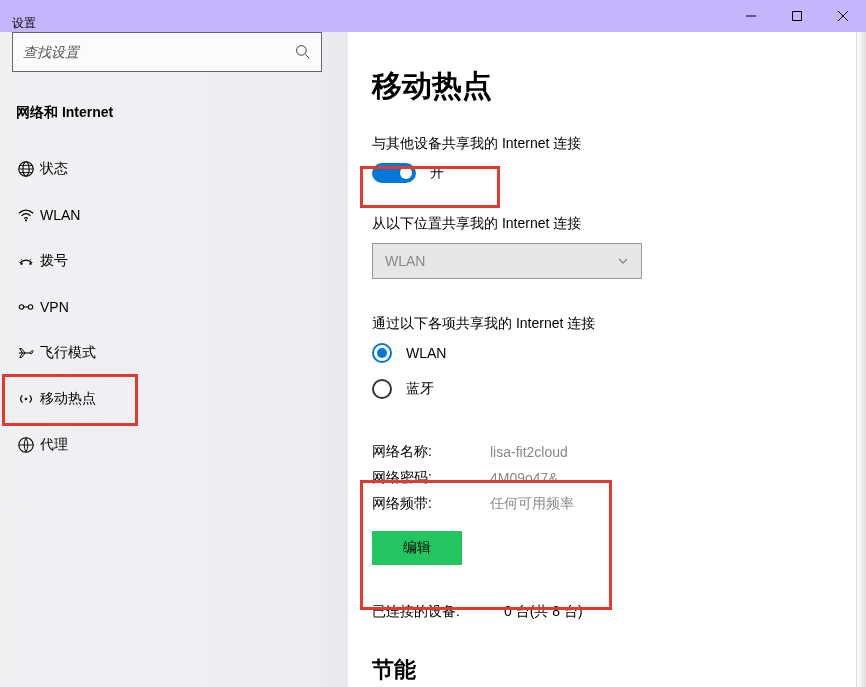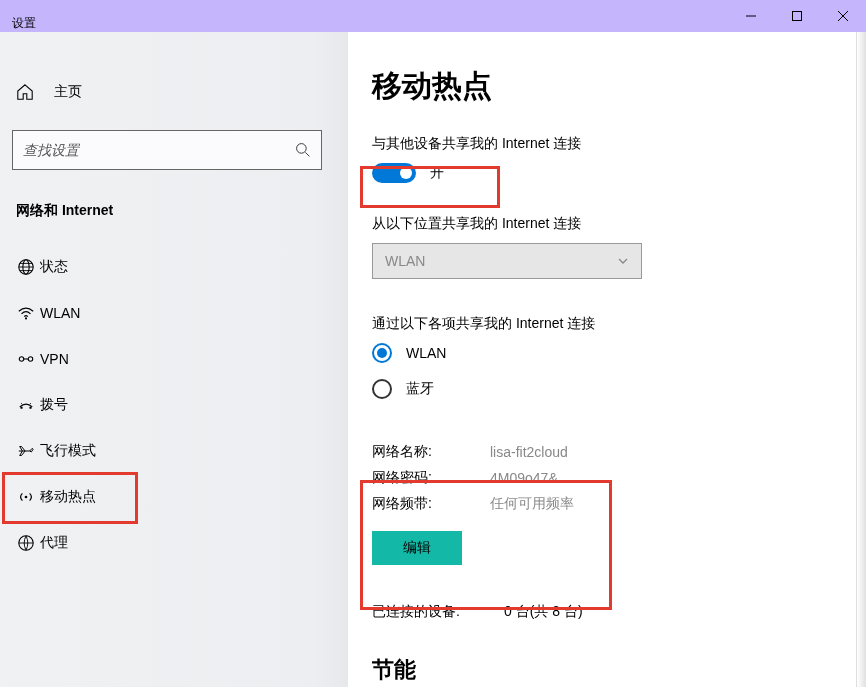--- a/index.html
+++ b/index.html
@@ -214,21 +214,21 @@
   }
   .info-label {
     width: 118px;
     color: #000;
   }
   .info-value {
     color: #888;
   }
   .edit-button {
     border: none;
-    background: #14b8a6;
+    background: #22c55e;
     width: 90px;
     height: 34px;
     font-size: 14px;
     font-family: inherit;
     margin-top: 2px;
   }
   .highlight-box-2 {
     position: absolute;
     border: 3px solid #e33a2f;
     left: 12px;
@@ -280,28 +280,20 @@
     <div class="titlebar-btn">
       <svg width="10" height="10" viewBox="0 0 10 10">
           <path d="M0 0 L10 10 M10 0 L0 10" stroke="#000" stroke-width="1"></path>
         </svg>
     </div>
   </div>
 </div>
 
 <div class="content-wrap">
   <div class="sidebar">
-    <div class="home-row">
-      <span class="icon">
-        <svg width="18" height="18" viewBox="0 0 20 20">
-            <path d="M10 2 L18 9 V18 H12 V12 H8 V18 H2 V9 Z" fill="none" stroke="#000" stroke-width="1.2"></path>
-          </svg>
-      </span>
-      <span>主页</span>
-    </div>
 
     <div class="search-box">
       <input type="text" placeholder="查找设置" style="">
       <span>
         <svg width="16" height="16" viewBox="0 0 20 20">
             <circle cx="8" cy="8" r="6" fill="none" stroke="#333" stroke-width="1.2"></circle>
             <path d="M13 13 L18 18" stroke="#333" stroke-width="1.2"></path>
           </svg>
       </span>
     </div>
@@ -325,38 +317,38 @@
             <path d="M2 8 Q10 1 18 8 M5 11 Q10 6 15 11 M8 14 Q10 12 12 14" fill="none" stroke="#000" stroke-width="1.3"></path>
             <circle cx="10" cy="16" r="1.2" fill="#000"></circle>
           </svg>
       </span>
       <span>WLAN</span>
     </div>
 
     <div class="sidebar-item">
       <span class="icon">
         <svg width="18" height="18" viewBox="0 0 20 20">
-            <circle cx="5" cy="10" r="2.5" fill="none" stroke="#000" stroke-width="1.2"></circle>
-            <circle cx="15" cy="10" r="2.5" fill="none" stroke="#000" stroke-width="1.2"></circle>
-            <path d="M7.5 10 H12.5" stroke="#000" stroke-width="1.2"></path>
-          </svg>
-      </span>
-      <span>VPN</span>
-    </div>
-
-    <div class="sidebar-item">
-      <span class="icon">
-        <svg width="18" height="18" viewBox="0 0 20 20">
             <path d="M3 12 Q10 6 17 12" fill="none" stroke="#000" stroke-width="1.2"></path>
             <circle cx="5" cy="13" r="1.3" fill="#000"></circle>
             <circle cx="15" cy="13" r="1.3" fill="#000"></circle>
             <path d="M5 9 L5 7 M15 9 L15 7" stroke="#000" stroke-width="1" stroke-dasharray="1 1"></path>
           </svg>
       </span>
       <span>拨号</span>
+    </div>
+
+    <div class="sidebar-item">
+      <span class="icon">
+        <svg width="18" height="18" viewBox="0 0 20 20">
+            <circle cx="5" cy="10" r="2.5" fill="none" stroke="#000" stroke-width="1.2"></circle>
+            <circle cx="15" cy="10" r="2.5" fill="none" stroke="#000" stroke-width="1.2"></circle>
+            <path d="M7.5 10 H12.5" stroke="#000" stroke-width="1.2"></path>
+          </svg>
+      </span>
+      <span>VPN</span>
     </div>
 
     <div class="sidebar-item">
       <span class="icon">
         <svg width="18" height="18" viewBox="0 0 20 20">
             <path d="M2 10 L14 10 L17 7 L18 8 L16 11 L14 10 M9 10 L5 15 L3 15 L6 10 M9 10 L5 5 L3 5 L6 10" fill="none" stroke="#000" stroke-width="1.1"></path>
           </svg>
       </span>
       <span>飞行模式</span>
     </div>

